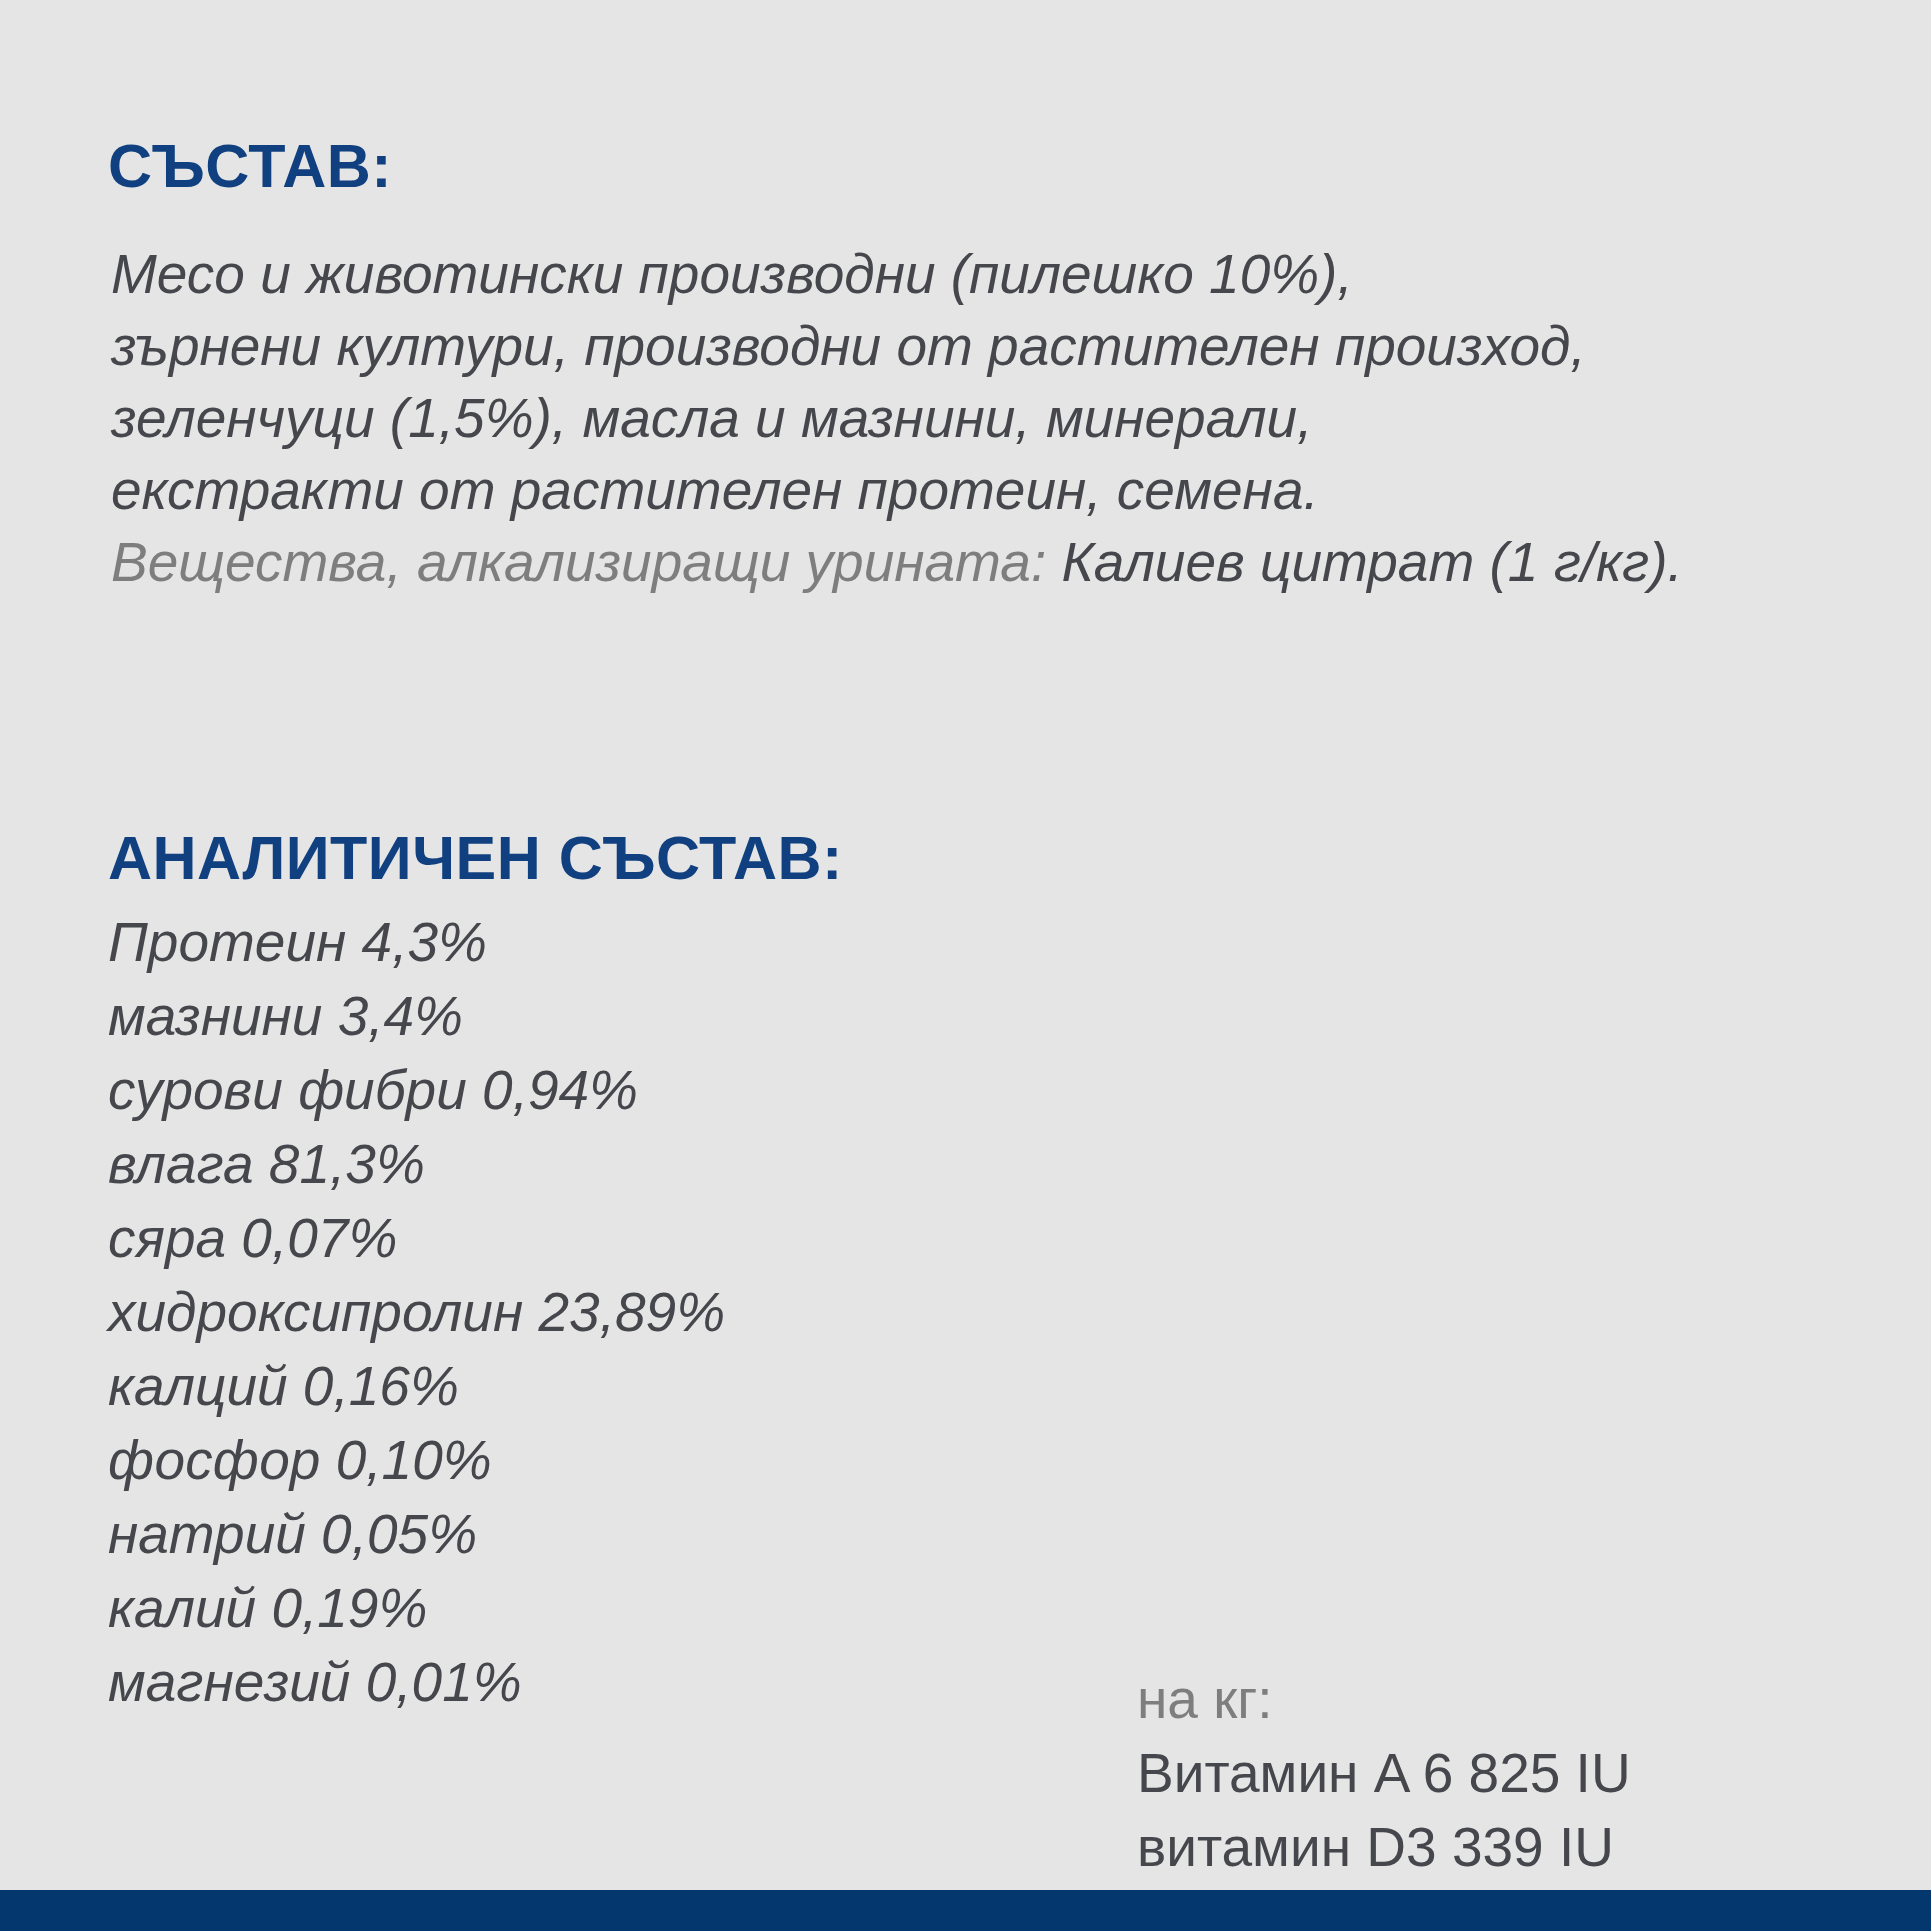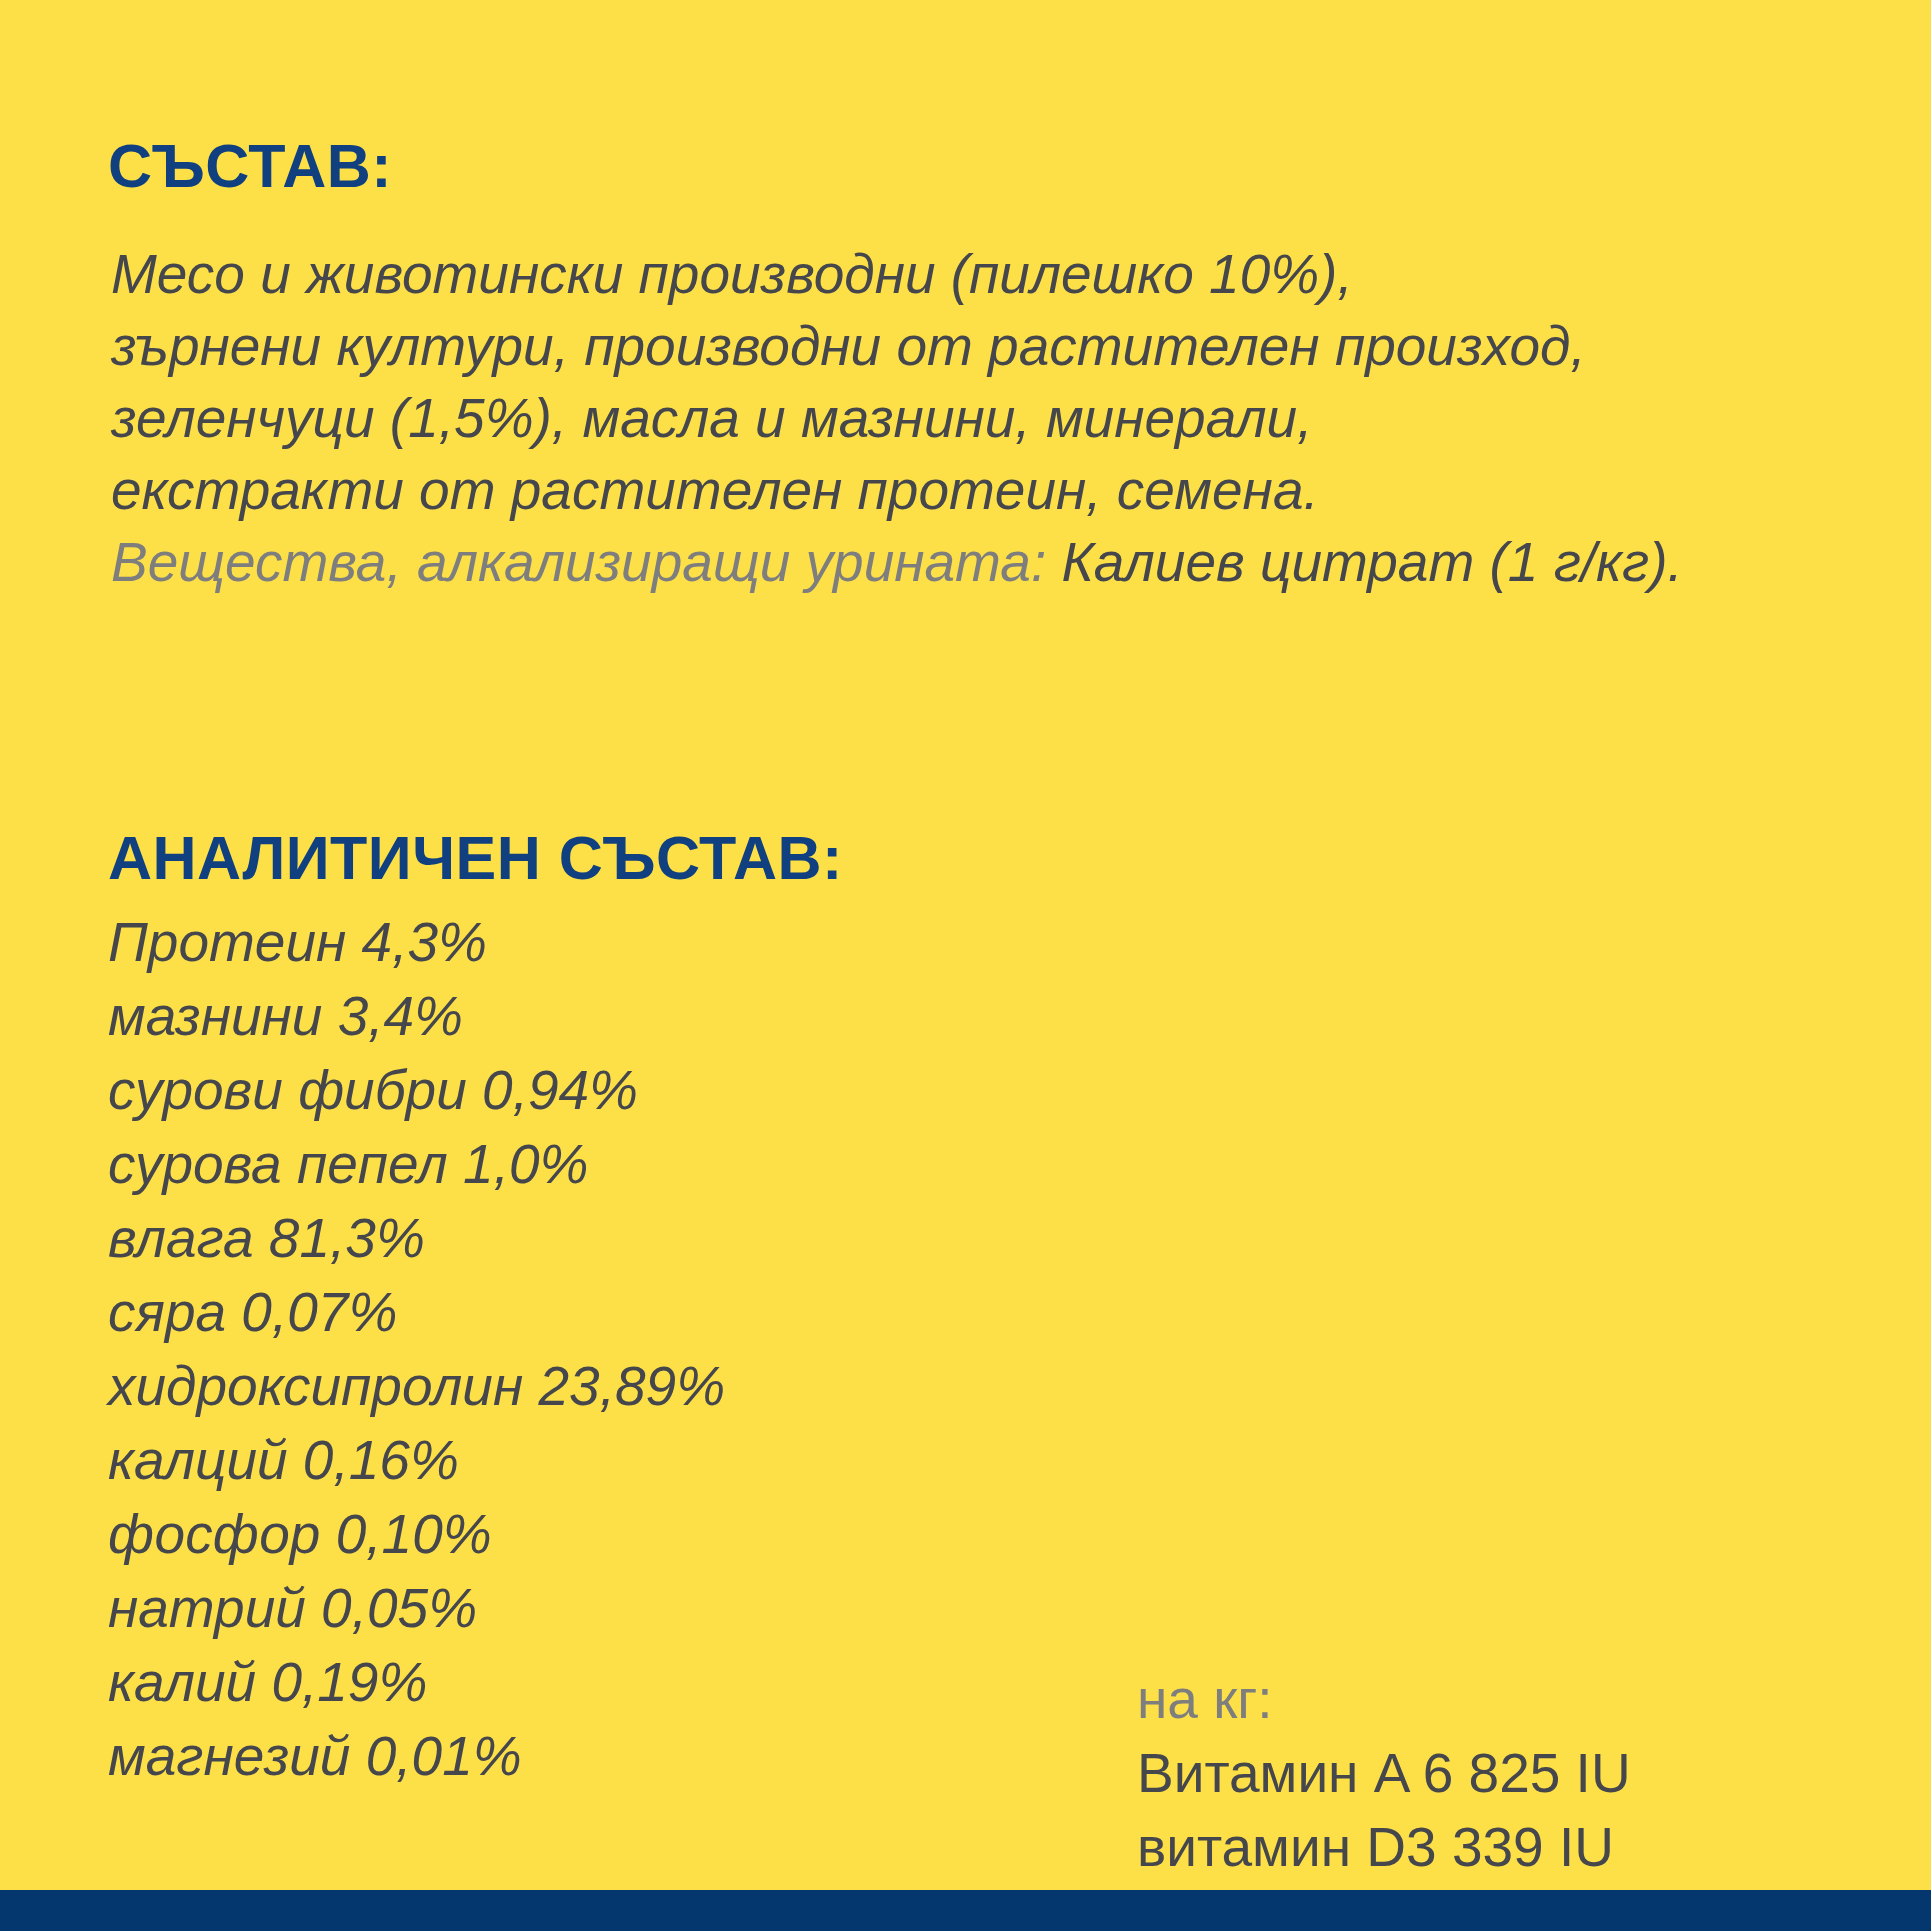--- a/index.html
+++ b/index.html
@@ -12,21 +12,21 @@
     height: 1931px;
     font-family: "Liberation Sans", sans-serif;
     -webkit-font-smoothing: antialiased;
     overflow: hidden;
   }
 
   .page {
     position: relative;
     width: 1931px;
     height: 1931px;
-    background: #fde047;
+    background: #e5e5e5;
     box-sizing: border-box;
     padding-left: 7px;
   }
 
   
   .section-heading {
     position: absolute;
     left: 108px;
     color: #10407f;
     font-weight: bold;
@@ -115,21 +115,20 @@
     <div class="line">екстракти от растителен протеин, семена.</div>
     <div class="line"><span class="muted-label">Вещества, алкализиращи урината:</span><span> Калиев цитрат (1 г/кг).</span></div>
   </div>
 
   <h1 class="section-heading" id="heading-analytical">АНАЛИТИЧЕН СЪСТАВ:</h1>
 
   <div class="analytical-list">
     <div class="nutrient-row">Протеин 4,3%</div>
     <div class="nutrient-row">мазнини 3,4%</div>
     <div class="nutrient-row">сурови фибри 0,94%</div>
-    <div class="nutrient-row">сурова пепел 1,0%</div>
     <div class="nutrient-row">влага 81,3%</div>
     <div class="nutrient-row">сяра 0,07%</div>
     <div class="nutrient-row">хидроксипролин 23,89%</div>
     <div class="nutrient-row">калций 0,16%</div>
     <div class="nutrient-row">фосфор 0,10%</div>
     <div class="nutrient-row">натрий 0,05%</div>
     <div class="nutrient-row">калий 0,19%</div>
     <div class="nutrient-row">магнезий 0,01%</div>
   </div>
 

